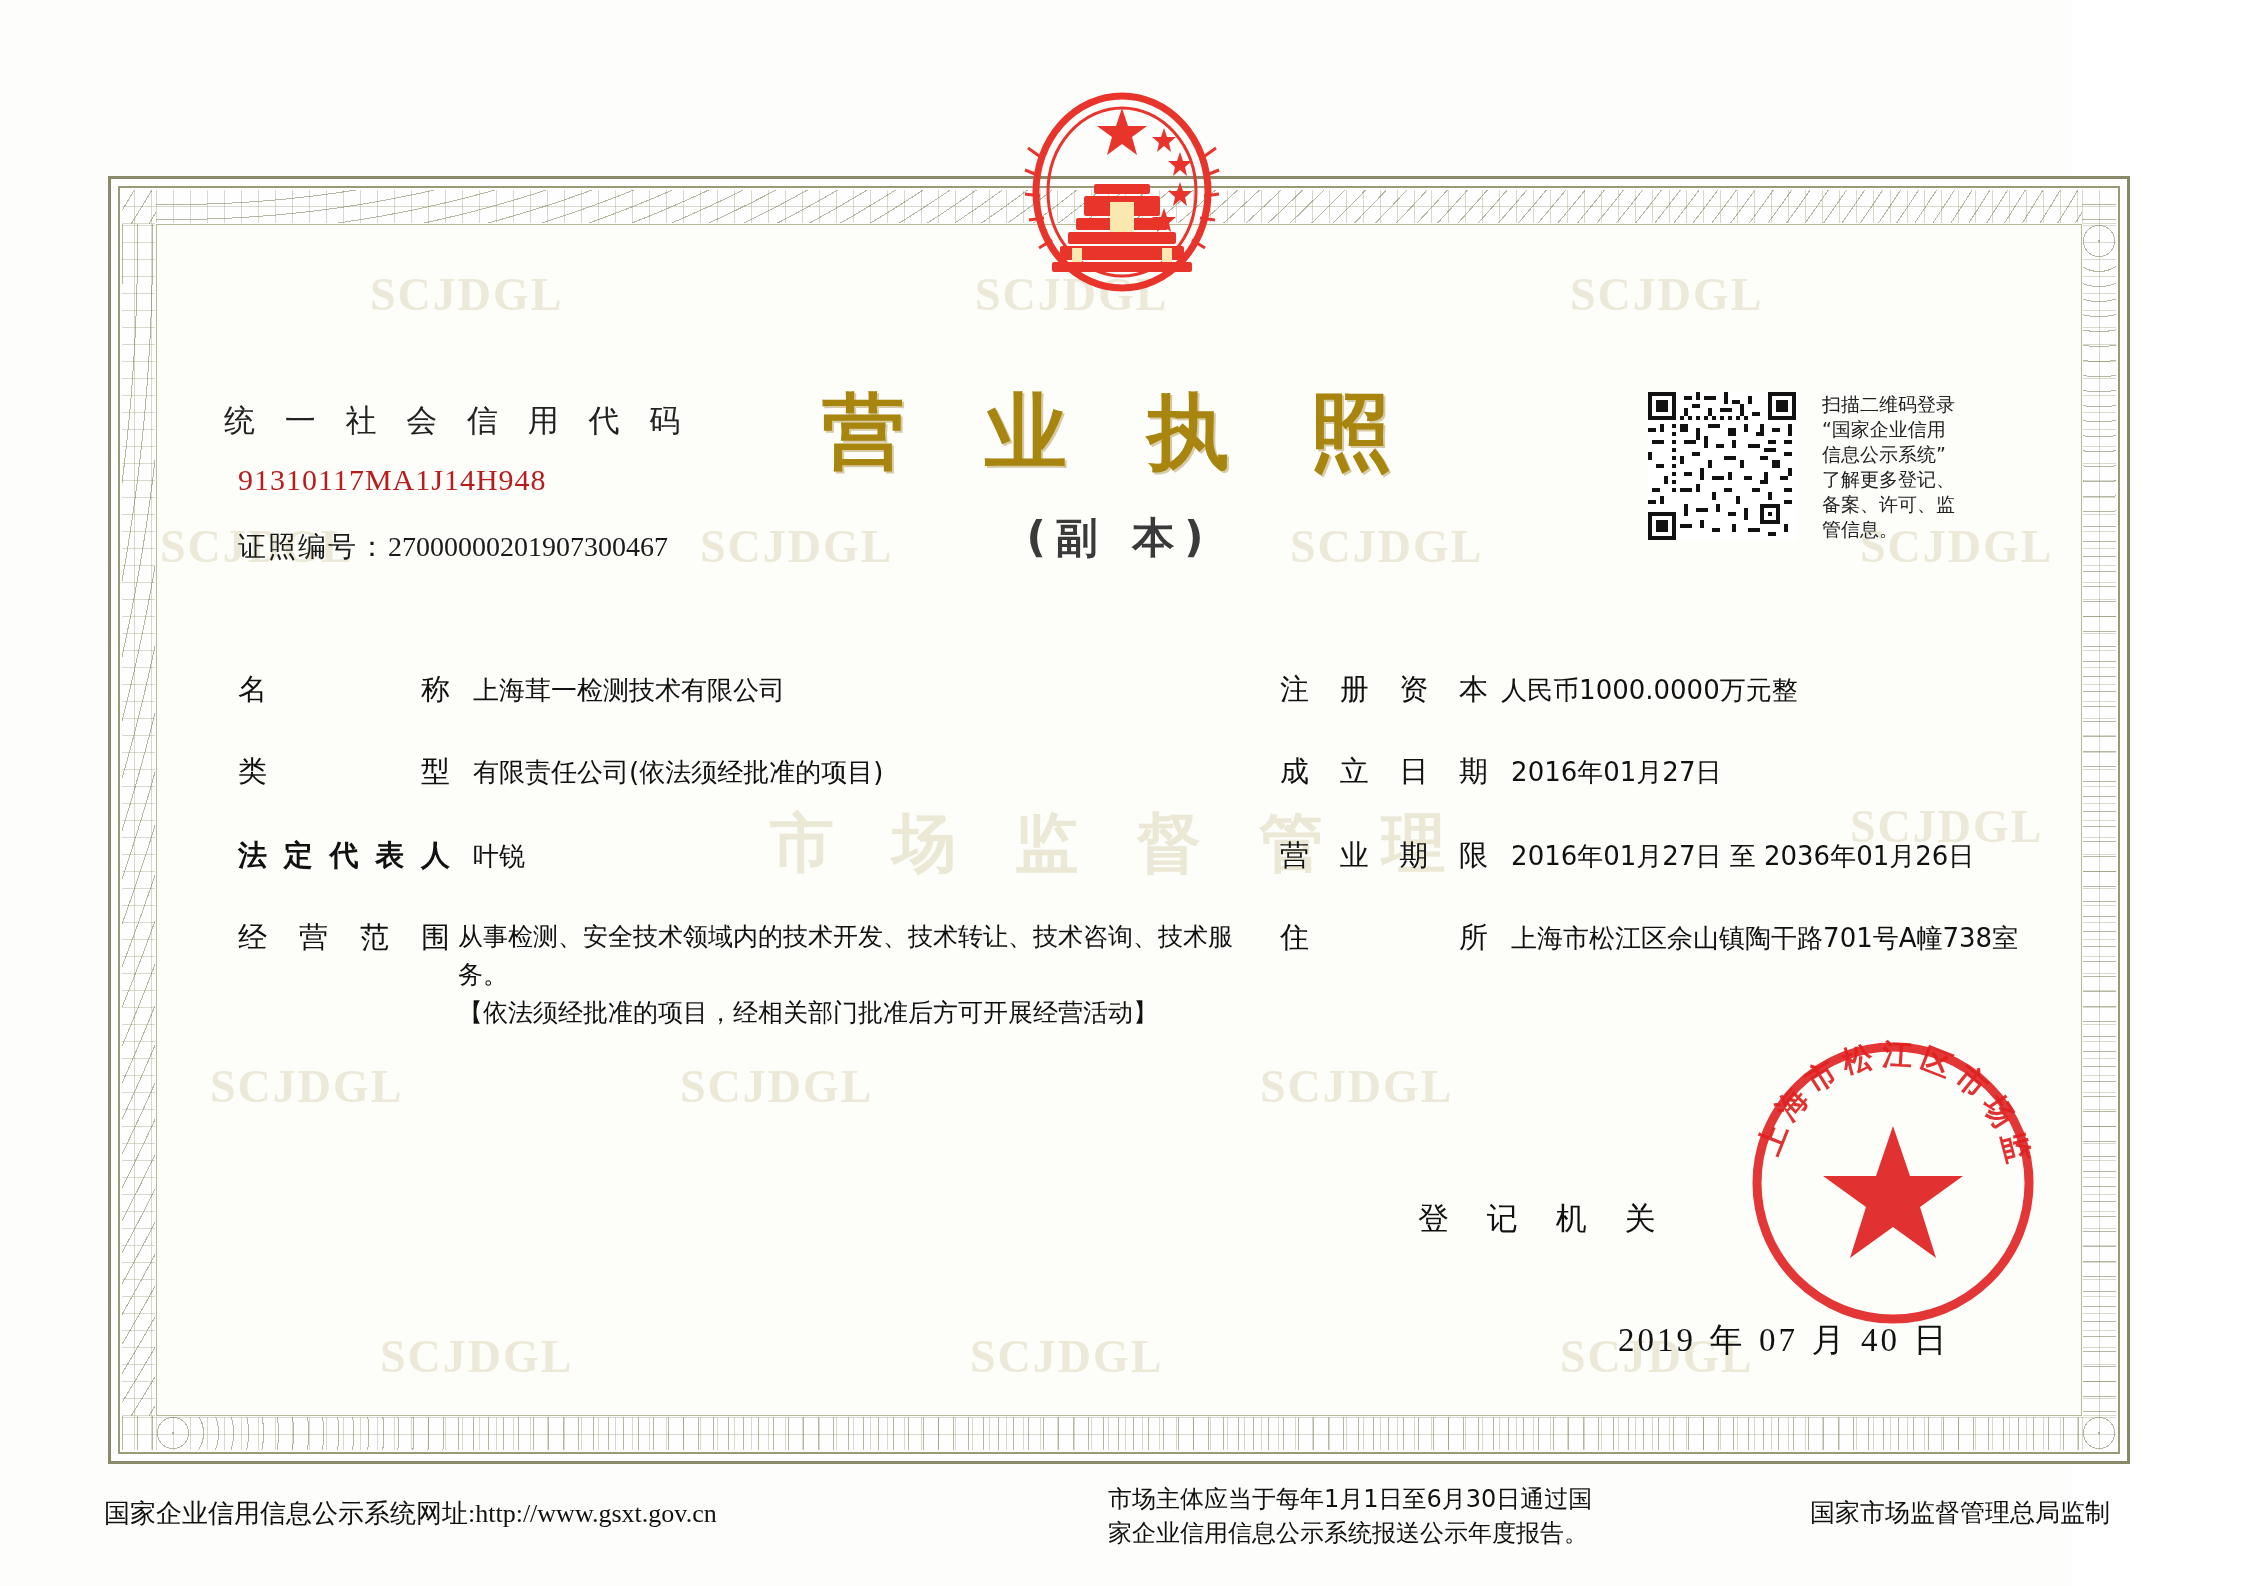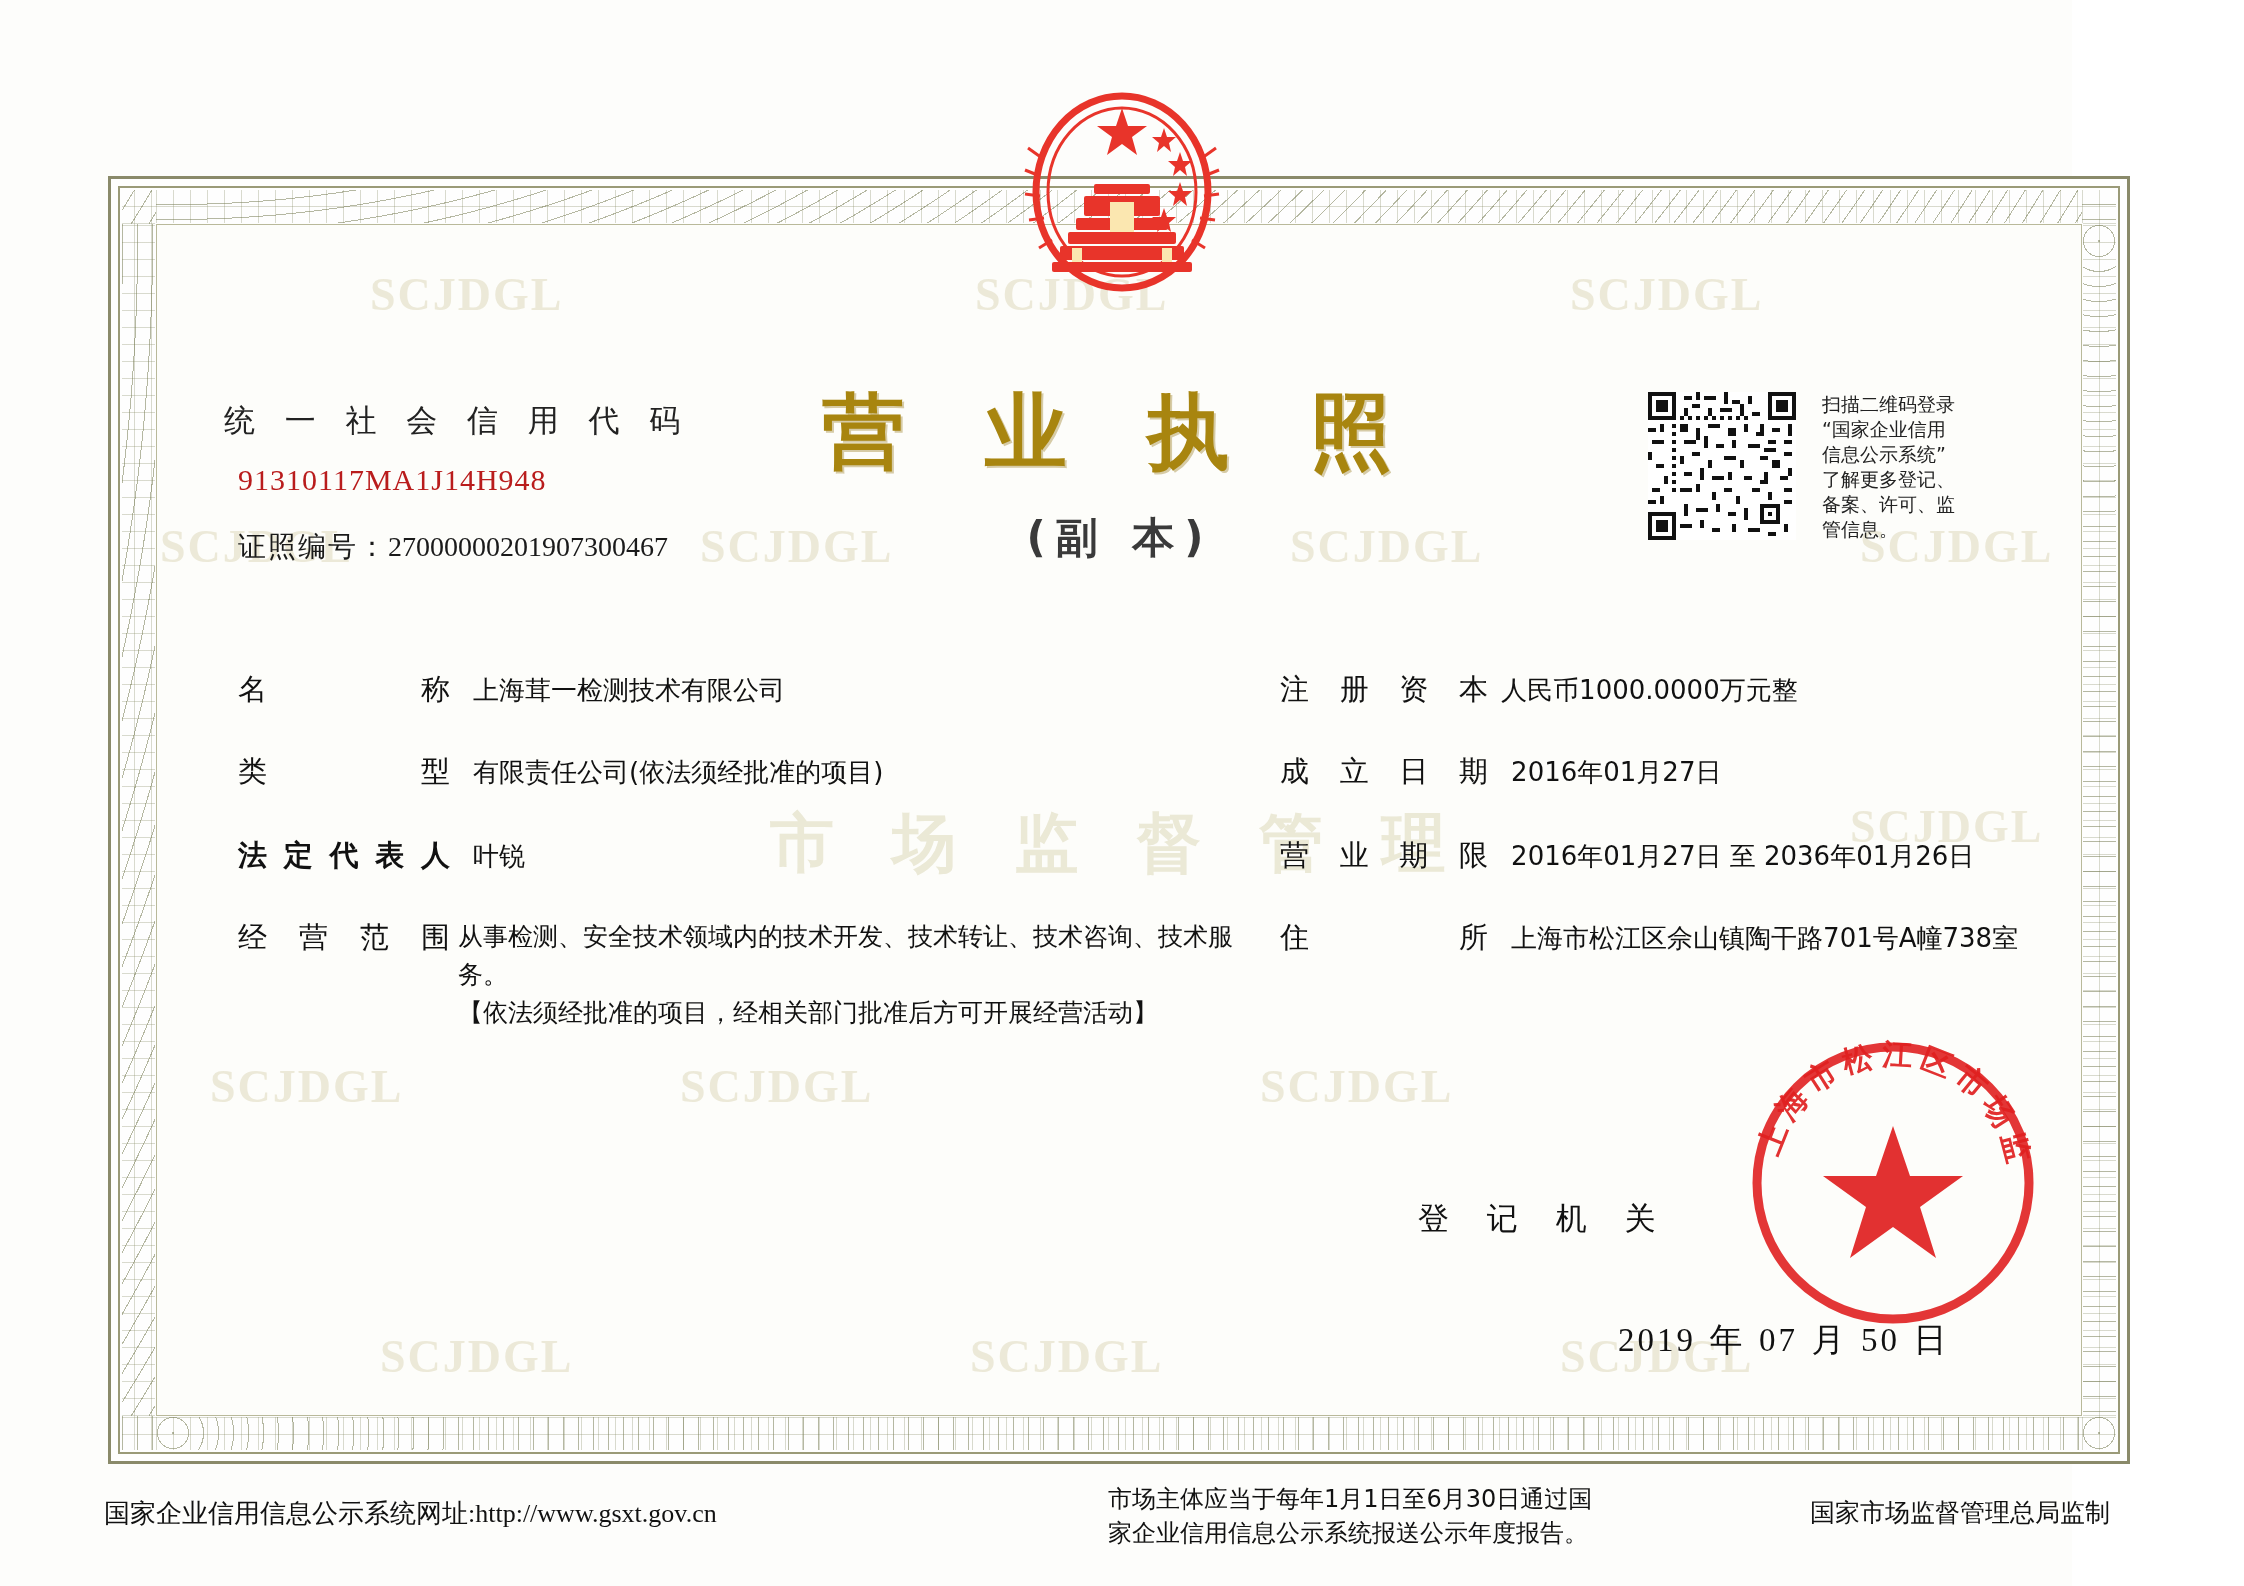--- a/index.html
+++ b/index.html
@@ -554,21 +554,21 @@
       </text>
       <polygon points="155,98 172,148 225,148 182,179 198,230 155,199 112,230 128,179 85,148 138,148" fill="#e02020" opacity="0.92"></polygon>
     </svg>
   </div>
 
   <div class="date-line">
     <span class="num">2019</span>
     <span>年</span>
     <span class="num">07</span>
     <span>月</span>
-    <span class="num">50</span>
+    <span class="num">40</span>
     <span>日</span>
   </div>
 
   <div class="footer-left">国家企业信用信息公示系统网址:http://www.gsxt.gov.cn</div>
   <div class="footer-center">
     <div>市场主体应当于每年1月1日至6月30日通过国</div>
     <div>家企业信用信息公示系统报送公示年度报告。</div>
   </div>
   <div class="footer-right">国家市场监督管理总局监制</div>
 

